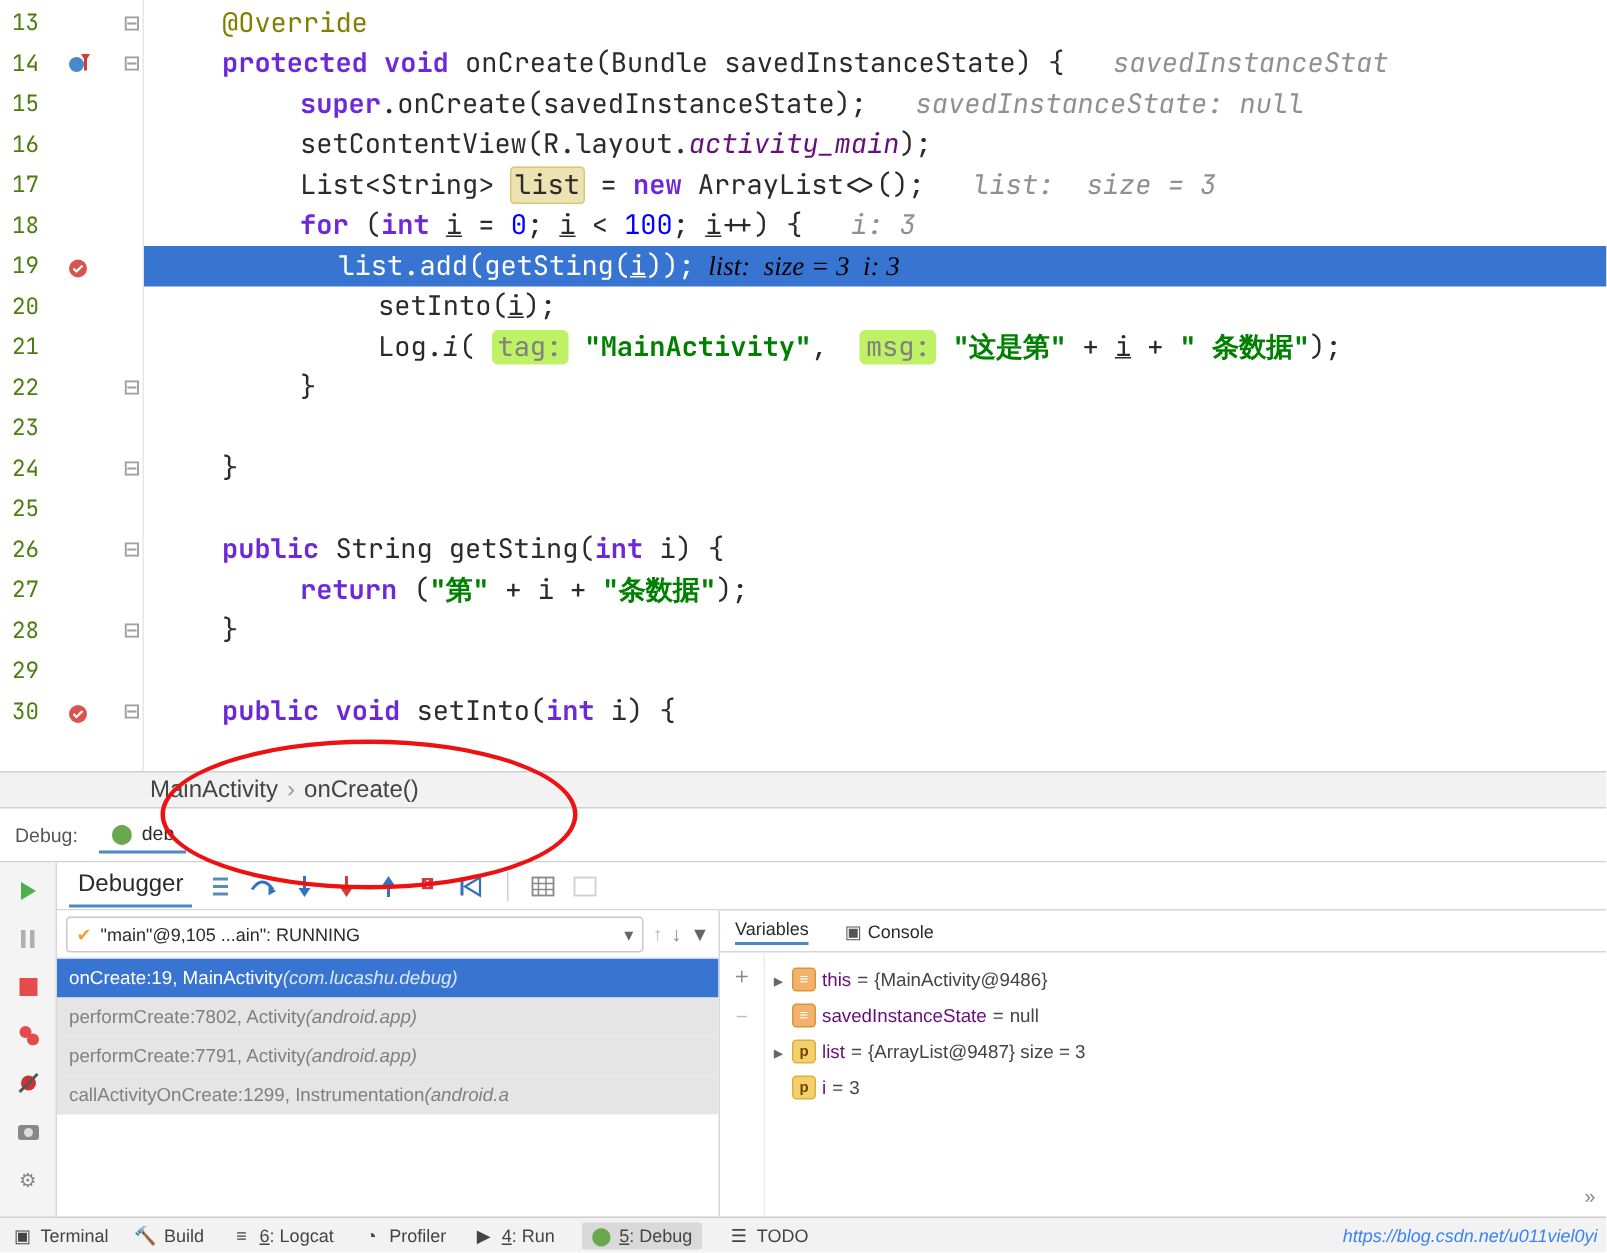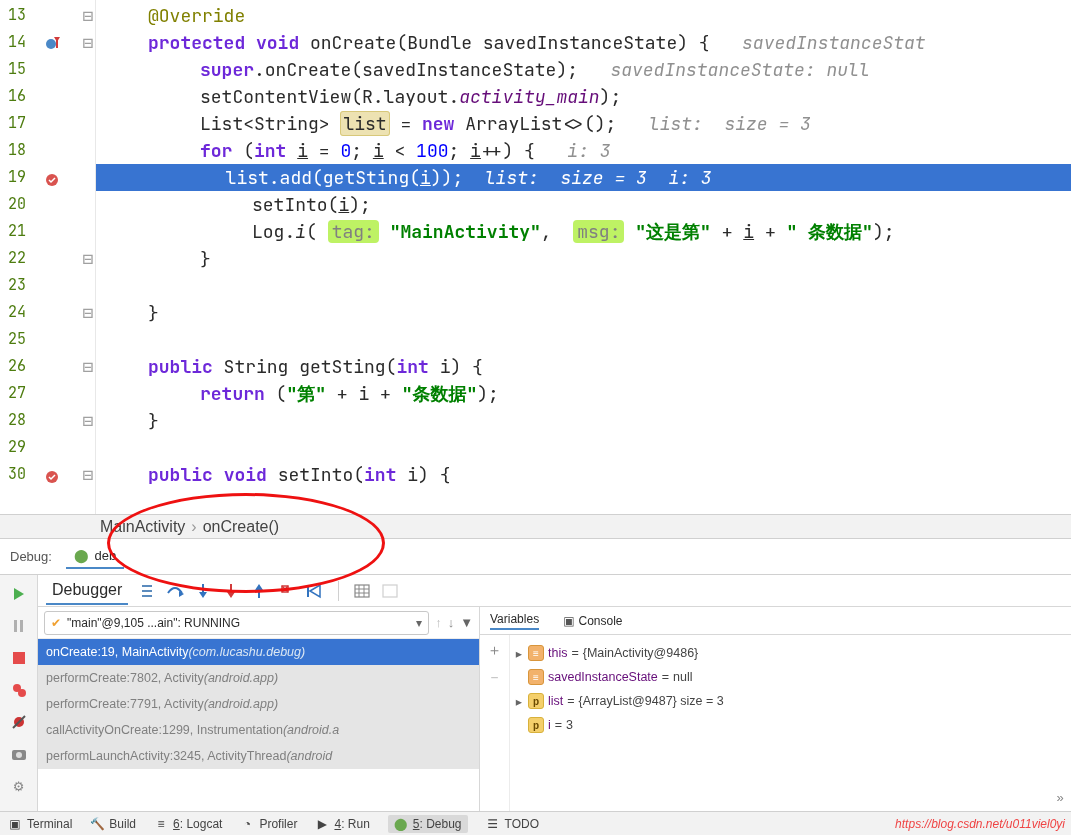--- a/index.html
+++ b/index.html
@@ -12,21 +12,21 @@
   .code { flex: 1; position: relative; white-space: pre; }
   .line { position: absolute; left: 0; right: 0; height: 27px; padding-left: 0; }
   .kw { color: #6d28d9; font-weight: bold; }
   .ann { color: #808000; }
   .str { color: #008000; font-weight: bold; }
   .num { color: #0000ff; }
   .ital { color: #660e7a; font-style: italic; }
   .hint { color: #909090; font-style: italic; }
   .pill { background: #bef264; color: #808080; border-radius: 4px; padding: 0 4px; font-style: normal; }
   .hl { background: #3874d1; color: #fff; display: inline-block; height: 27px; }
-  .hlhint { color: #ffffff; font-style: italic; }
+  .hlhint { color: #000000; font-style: italic; font-family: Liberation Serif, serif; }
   .ul { text-decoration: underline; }
   .usage { background: #ede2b2; border: 1px solid #d8c87a; border-radius: 3px; padding: 0 2px; }
 
   .breadcrumb { position: absolute; top: 514px; left: 0; right: 0; height: 24px; background: #f2f2f2; border-top: 1px solid #d0d0d0; padding-left: 100px; font-size: 16px; color: #444; display: flex; align-items: center; gap: 6px; }
   .crumb-sep { color: #999; }
 
   .debug-label-row { position: absolute; top: 538px; left: 0; right: 0; height: 36px; background: #fff; border-top: 1px solid #d0d0d0; display: flex; align-items: center; padding-left: 10px; gap: 14px; }
   .debug-label { color: #555; }
   .tab { display: flex; align-items: center; gap: 6px; padding: 4px 8px; border-bottom: 2px solid #4a88c7; }
 
@@ -69,21 +69,21 @@
   .var-name { color: #660e7a; }
   .var-eq { color: #444; }
   .var-val { color: #444; }
   .vars-wrap { display: flex; flex: 1; }
 
   .status-bar { position: absolute; left: 0; right: 0; bottom: 0; height: 24px; background: #f2f2f2; border-top: 1px solid #d0d0d0; display: flex; align-items: center; padding: 0 8px; gap: 18px; font-size: 12px; }
   .sb-item { display: flex; align-items: center; gap: 5px; color: #444; cursor: pointer; }
   .sb-item .mn { text-decoration: underline; }
   .sb-icon { display:inline-flex; align-items:center; justify-content:center; width:14px; height:14px; }
 
-  .watermark { position:absolute; right:6px; bottom:4px; color:#ef4444; font-size:12px; font-style:italic; pointer-events:none;}
+  .watermark { position:absolute; right:6px; bottom:4px; color:#3b82f6; font-size:12px; font-style:italic; pointer-events:none;}
 </style>
 </head>
 <body>
 <div class="root">
 
 <div class="editor">
   <div class="gutter" id="gutter">
         <div class="ln" style="top: 2px;">13</div>
         <div class="fold" style="top: 2px;">⊟</div>
         <div class="ln" style="top: 29px;">14</div>
@@ -267,24 +267,20 @@
                 <span>performCreate:7802, Activity </span>
                 <span class="pkg">(android.app)</span>
               </div>
               <div class="frame-item lib">
                 <span>performCreate:7791, Activity </span>
                 <span class="pkg">(android.app)</span>
               </div>
               <div class="frame-item lib">
                 <span>callActivityOnCreate:1299, Instrumentation </span>
                 <span class="pkg">(android.a</span>
-              </div>
-              <div class="frame-item lib">
-                <span>performLaunchActivity:3245, ActivityThread </span>
-                <span class="pkg">(android</span>
               </div>
             </div>
       </div>
 
       <div class="vars-panel">
         <div class="panel-tabs">
           <span class="active">Variables</span>
           <span style="display:flex;align-items:center;gap:4px">
                 <span style="color:#555">▣</span>
                 <span>Console</span>

